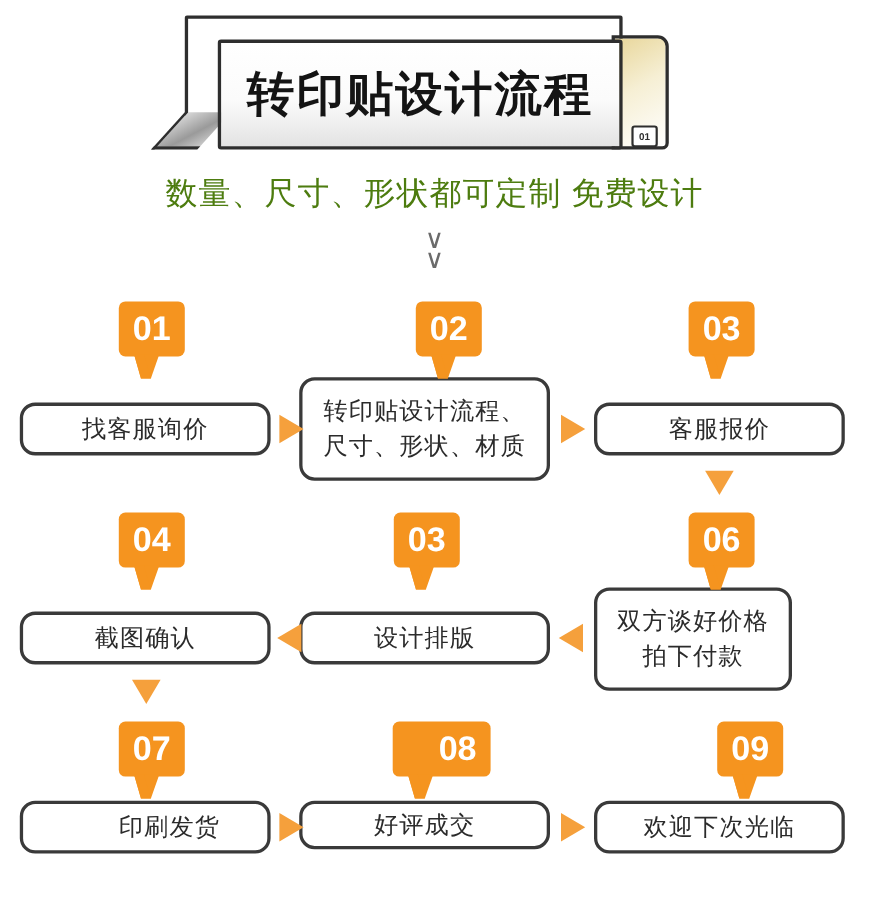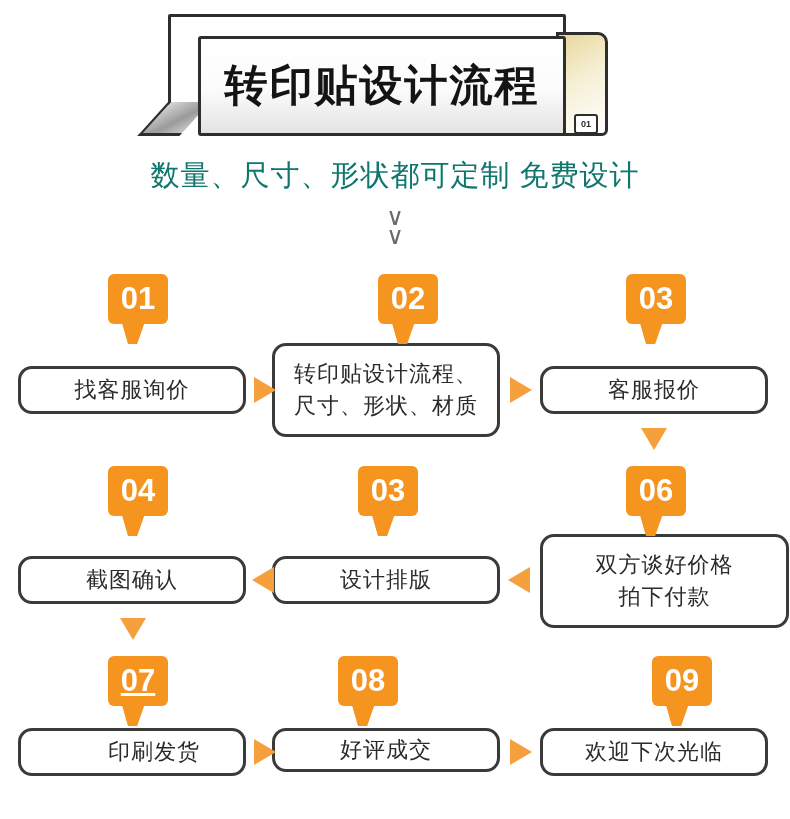--- a/index.html
+++ b/index.html
@@ -100,21 +100,21 @@
   }
 
   
   .subtitle {
     position: absolute;
     left: 0;
     top: 156px;
     width: 790px;
     text-align: center;
     font-size: 29px;
-    color: #0f766e;
+    color: #4d7c0f;
     letter-spacing: 1px;
   }
   .chev-wrap {
     position: absolute;
     left: 0;
     top: 208px;
     width: 790px;
     text-align: center;
     line-height: 19px;
   }
@@ -233,29 +233,29 @@
 <div class="node" style="left:18px; top:556px; width:228px; height:48px;">截图确认</div>
 
 <div class="arrow arrow-left" style="left:252px; top:567px;"></div>
 
 <div class="badge" style="left:358px; top:466px;">03</div>
 <div class="node" style="left:272px; top:556px; width:228px; height:48px;">设计排版</div>
 
 <div class="arrow arrow-left" style="left:508px; top:567px;"></div>
 
 <div class="badge" style="left:626px; top:466px;">06</div>
-<div class="node" style="left:540px; top:534px; width:249px; height:94px; white-space:pre-line;">双方谈好价格
+<div class="node" style="left:540px; top:534px; width:180px; height:94px; white-space:pre-line;">双方谈好价格
 拍下付款</div>
 
 <div class="arrow arrow-down" style="left:120px; top:618px;"></div>
 
-<div class="badge" style="left:108px; top:656px;text-decoration:underline;">07</div>
+<div class="badge" style="left:108px; top:656px;">07</div>
 <div class="node" style="left:18px; top:728px; width:228px; height:48px;padding-left:44px;">印刷发货</div>
 
 <div class="arrow arrow-right" style="left:254px; top:739px;"></div>
 
-<div class="badge" style="left:338px; top:656px;">08</div>
+<div class="badge" style="left:357px; top:656px;padding-left:29px;">08</div>
 <div class="node" style="left:272px; top:728px; width:228px; height:44px;">好评成交</div>
 
 <div class="arrow arrow-right" style="left:510px; top:739px;"></div>
 
 <div class="badge" style="left:626px; top:656px;margin-left:26px;">09</div>
 <div class="node" style="left:540px; top:728px; width:228px; height:48px;">欢迎下次光临</div>
 
 </body></html>

